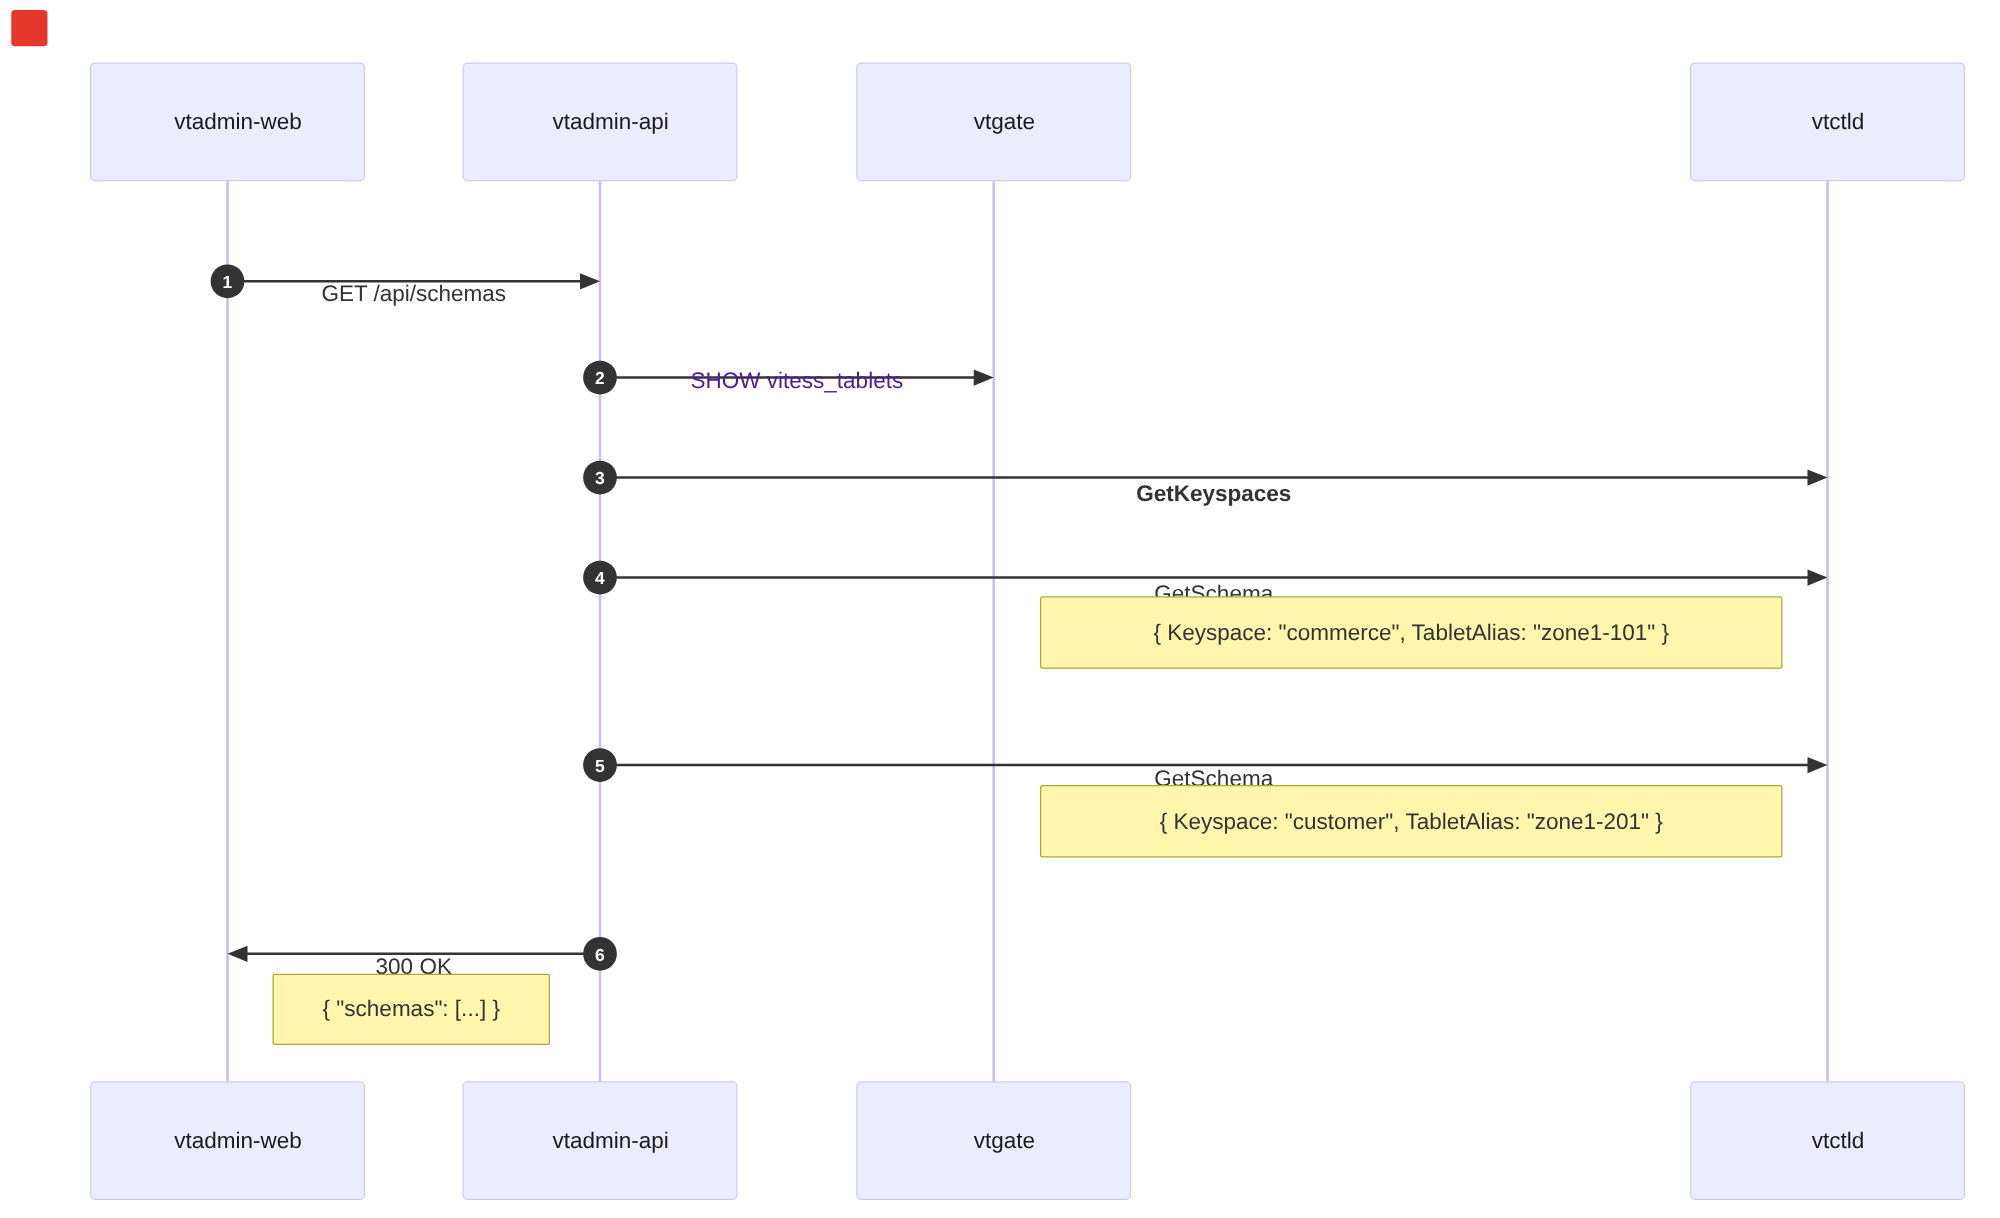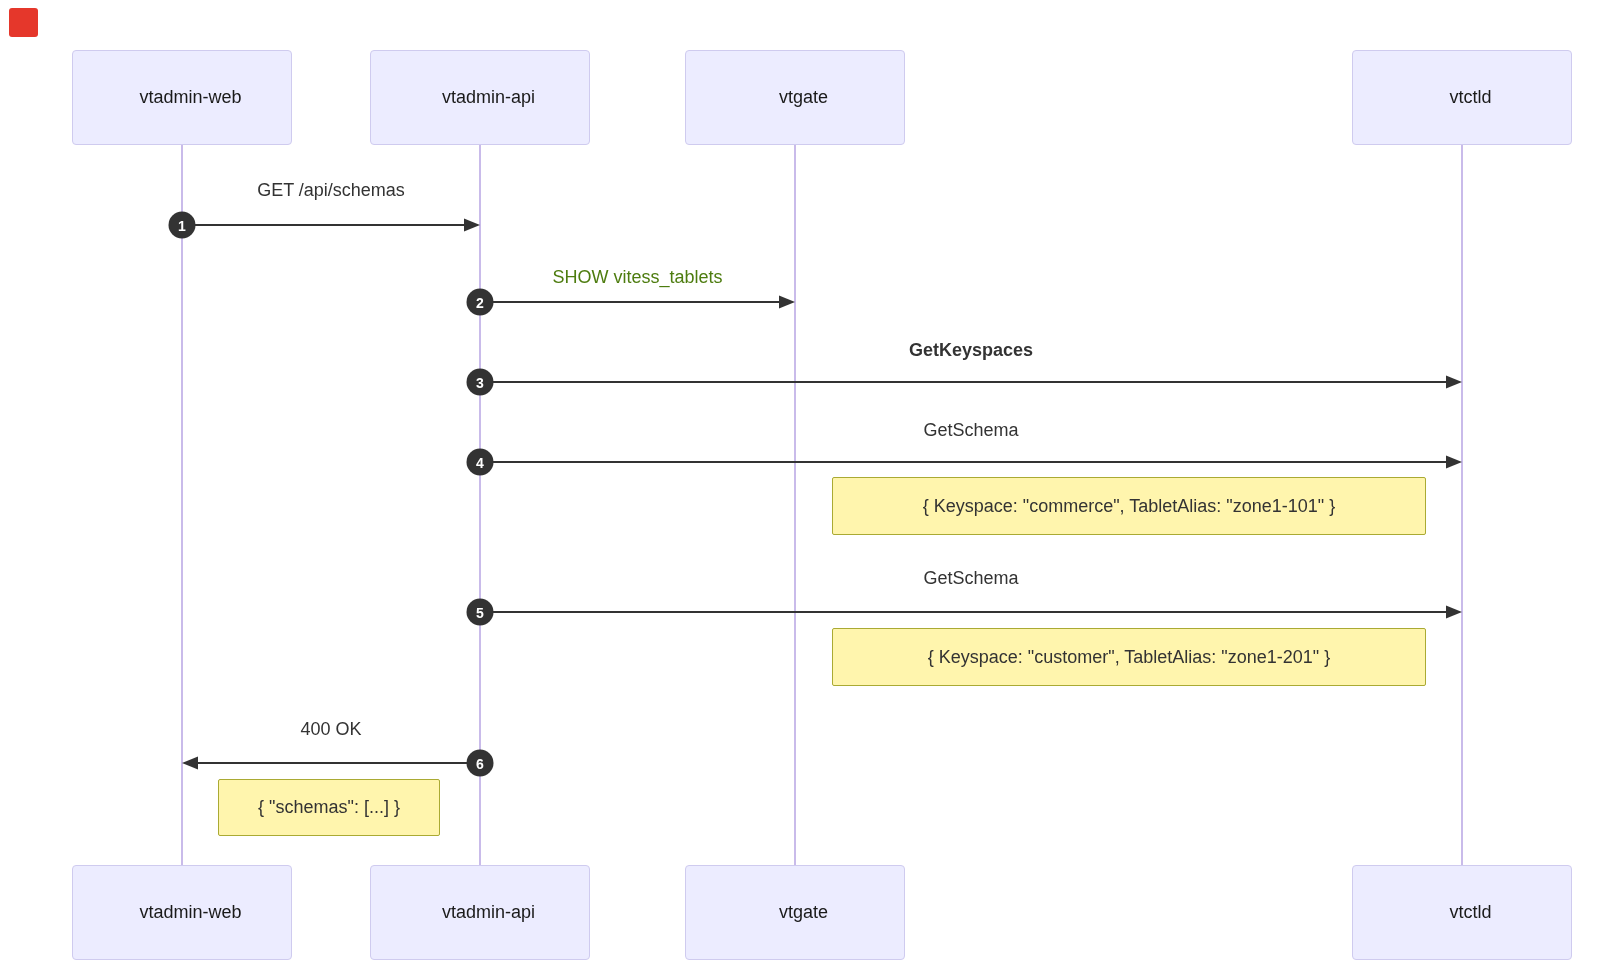--- a/index.html
+++ b/index.html
@@ -11,21 +11,21 @@
   #screen-marker{position:absolute;left:9px;top:8px;width:29px;height:29px;border-radius:3px;}
   .actor-box{
     position:absolute;width:220px;height:95px;border-radius:4px;border:1px solid;
     display:flex;align-items:center;justify-content:center;
     font-size:18px;box-sizing:border-box;z-index:3;padding-left:17px;
   }
   .lifeline{position:absolute;z-index:1;}
   .arrow-layer{position:absolute;left:0;top:0;z-index:2;}
   .msg-label{
     position:absolute;transform:translate(-50%,-50%);white-space:nowrap;
-    font-size:18px;z-index:3;
+    font-size:18px;z-index:3;margin-top:45px;
   }
   .seq-badge{
     position:absolute;width:27px;height:27px;border-radius:50%;
     display:flex;align-items:center;justify-content:center;
     font-size:14px;font-weight:bold;z-index:4;transform:translate(-50%,-50%);
   }
   .note-box{
     position:absolute;border:1px solid;border-radius:2px;box-sizing:border-box;
     display:flex;align-items:center;justify-content:center;
     font-size:18px;white-space:nowrap;z-index:3;
@@ -61,29 +61,29 @@
         <line x1="480" y1="612" x2="1456" y2="612" stroke="#333333" stroke-width="2"></line>
         <polygon points="1462,612 1446,605.5 1446,618.5" fill="#333333"></polygon>
       </g>
       <g>
         <line x1="480" y1="763" x2="188" y2="763" stroke="#333333" stroke-width="2"></line>
         <polygon points="182,763 198,756.5 198,769.5" fill="#333333"></polygon>
       </g>
     </svg>
     <div class="msg-label" style="left: 331px; top: 190px; color: rgb(51, 51, 51);">GET /api/schemas</div>
     <div class="seq-badge" style="left: 182px; top: 225px; background: rgb(51, 51, 51); color: rgb(255, 255, 255);">1</div>
-    <div class="msg-label" style="left: 637.5px; top: 277px; color: #4d7c0f;">SHOW vitess_tablets</div>
+    <div class="msg-label" style="left: 637.5px; top: 260px; color: #4c1d95;">SHOW vitess_tablets</div>
     <div class="seq-badge" style="left: 480px; top: 302px; background: rgb(51, 51, 51); color: rgb(255, 255, 255);">2</div>
     <div class="msg-label" style="left: 971px; top: 350px; color: rgb(51, 51, 51); font-weight: bold;">GetKeyspaces</div>
     <div class="seq-badge" style="left: 480px; top: 382px; background: rgb(51, 51, 51); color: rgb(255, 255, 255);">3</div>
     <div class="msg-label" style="left: 971px; top: 430px; color: rgb(51, 51, 51);">GetSchema</div>
     <div class="seq-badge" style="left: 480px; top: 462px; background: rgb(51, 51, 51); color: rgb(255, 255, 255);">4</div>
     <div class="msg-label" style="left: 971px; top: 578px; color: rgb(51, 51, 51);">GetSchema</div>
     <div class="seq-badge" style="left: 480px; top: 612px; background: rgb(51, 51, 51); color: rgb(255, 255, 255);">5</div>
-    <div class="msg-label" style="left: 331px; top: 729px; color: rgb(51, 51, 51);">400 OK</div>
+    <div class="msg-label" style="left: 331px; top: 729px; color: rgb(51, 51, 51);">300 OK</div>
     <div class="seq-badge" style="left: 480px; top: 763px; background: rgb(51, 51, 51); color: rgb(255, 255, 255);">6</div>
     <div class="note-box" style="left: 832px; top: 477px; width: 594px; height: 58px; background: rgb(255, 245, 173); border-color: rgb(170, 170, 51); color: rgb(51, 51, 51);">{ Keyspace: "commerce", TabletAlias: "zone1-101" }</div>
     <div class="note-box" style="left: 832px; top: 628px; width: 594px; height: 58px; background: rgb(255, 245, 173); border-color: rgb(170, 170, 51); color: rgb(51, 51, 51);">{ Keyspace: "customer", TabletAlias: "zone1-201" }</div>
     <div class="note-box" style="left: 218px; top: 779px; width: 222px; height: 57px; background: rgb(255, 245, 173); border-color: rgb(170, 170, 51); color: rgb(51, 51, 51);">{ "schemas": [...] }</div>
     <div class="actor-box" style="left: 72px; top: 50px; width: 220px; height: 95px; background: rgb(236, 236, 255); border-color: rgb(207, 203, 239); color: rgb(26, 26, 26);">vtadmin-web</div>
     <div class="actor-box" style="left: 370px; top: 50px; width: 220px; height: 95px; background: rgb(236, 236, 255); border-color: rgb(207, 203, 239); color: rgb(26, 26, 26);">vtadmin-api</div>
     <div class="actor-box" style="left: 685px; top: 50px; width: 220px; height: 95px; background: rgb(236, 236, 255); border-color: rgb(207, 203, 239); color: rgb(26, 26, 26);">vtgate</div>
     <div class="actor-box" style="left: 1352px; top: 50px; width: 220px; height: 95px; background: rgb(236, 236, 255); border-color: rgb(207, 203, 239); color: rgb(26, 26, 26);">vtctld</div>
     <div class="actor-box" style="left: 72px; top: 865px; width: 220px; height: 95px; background: rgb(236, 236, 255); border-color: rgb(207, 203, 239); color: rgb(26, 26, 26);">vtadmin-web</div>
     <div class="actor-box" style="left: 370px; top: 865px; width: 220px; height: 95px; background: rgb(236, 236, 255); border-color: rgb(207, 203, 239); color: rgb(26, 26, 26);">vtadmin-api</div>

